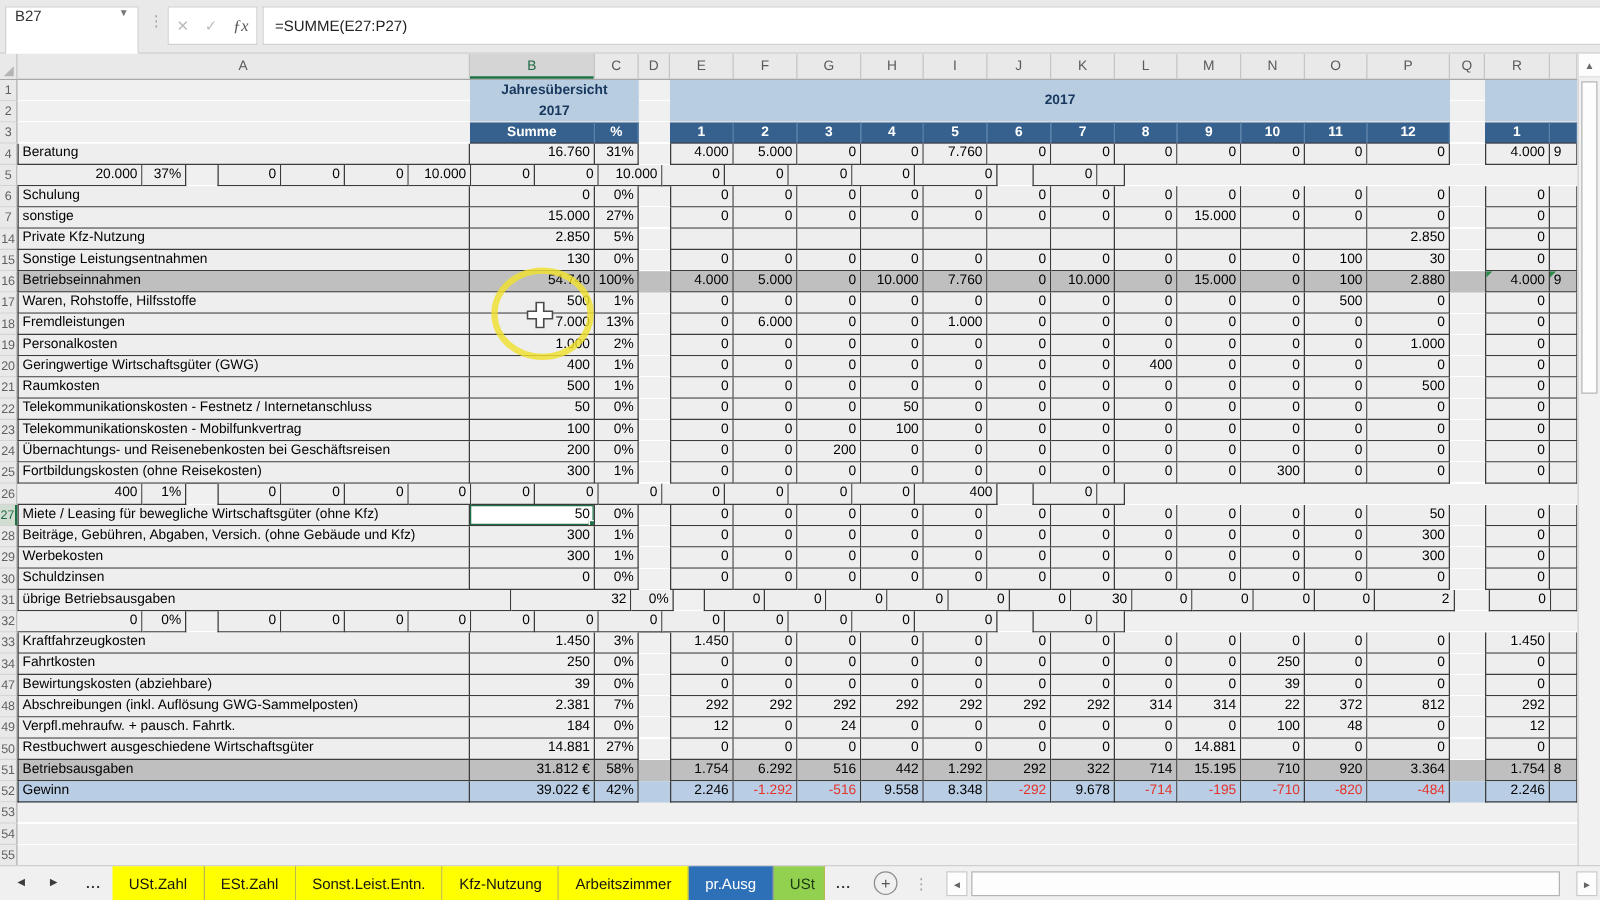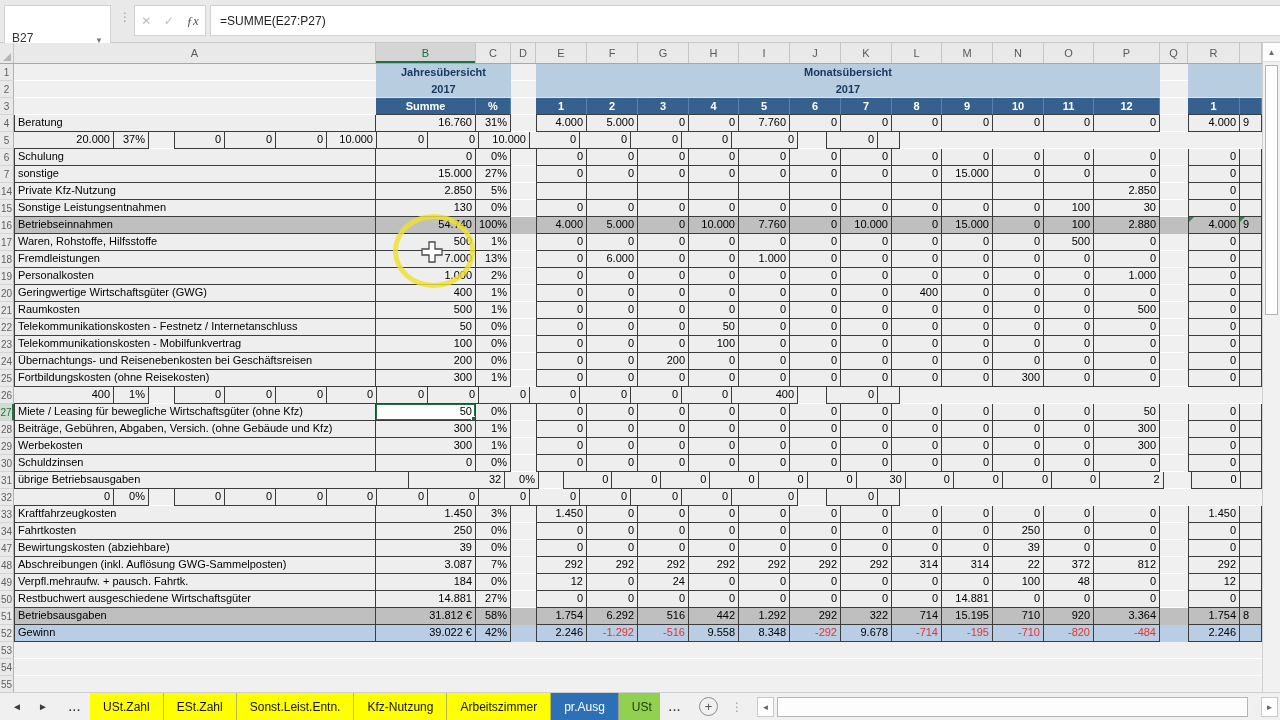--- a/index.html
+++ b/index.html
@@ -2,21 +2,21 @@
 <html style="--accent: #1e7145; --hdrblue: #36608d; --band: #b9cde0; --tgray: #bfbfbf; --tblue: #b9cde4; --negred: #e5342a; --tabyellow: #ffff00; --tabblue: #2d70b8; --tabgreen: #92d050;"><head>
 <meta charset="utf-8">
 <style>
   * { margin:0; padding:0; box-sizing:border-box; }
   html,body { width:1280px; height:720px; overflow:hidden; }
   body { font-family:"Liberation Sans","DejaVu Sans",sans-serif; font-size:11px; color:#000; background:#f0f0f0; }
   .app { position:relative; width:1280px; height:720px; background:#f0f0f0; overflow:hidden; }
 
   
   .topbar { position:absolute; top:0; left:0; right:0; height:43px; background:#e9e9e9; border-bottom:1px solid #c9c9c9; }
-  .namebox { position:absolute; left:4px; top:5px; width:107px; height:41px; background:#fff; border:1px solid #d2d2d2; display:flex; align-items:flex-end; padding:0 7px; font-size:12px; color:#333; }
+  .namebox { position:absolute; left:4px; top:5px; width:107px; height:41px; background:#fff; border:1px solid #d2d2d2; display:flex; align-items:flex-start; padding:0 7px; font-size:12px; color:#333; }
   .nb-arrow { margin-left:auto; color:#777; font-size:8px; }
   .vdots { position:absolute; left:119px; top:13px; color:#a0a0a0; font-size:12px; line-height:8px; }
   .fbtns { position:absolute; left:134px; top:5px; width:72px; height:31px; background:#fff; border:1px solid #d2d2d2; display:flex; align-items:center; justify-content:space-around; }
   .fb-x,.fb-ck { color:#bcbcbc; font-size:12px; }
   .fb-fx { color:#555; font-style:italic; font-family:"Liberation Serif",serif; font-size:13px; }
   .formulabox { position:absolute; left:210px; top:5px; right:0; height:31px; background:#fff; border:1px solid #d2d2d2; border-right:none; display:flex; align-items:center; padding:0 9px; font-size:12px; color:#222; }
 
   
   .sheet { position:absolute; top:43px; left:0; width:1262px; height:649px; overflow:hidden; background:#f0f0f0; }
   .colhdr { display:flex; height:21px; background:#e9e9e9; border-bottom:1px solid #a8a8a8; }
@@ -121,21 +121,20 @@
             <div class="rn">1</div>
             <div class="rn">2</div>
           </div>
           <div class="c gap" style="width: 362px; height: 34px;"></div>
           <div class="band" style="width: 135px; height: 34px;">
             <div>Jahresübersicht</div>
             <div>2017</div>
           </div>
           <div class="c gap" style="width: 25px; height: 34px;"></div>
           <div class="band" style="width: 624px; height: 34px;">
-            <div>Monatsübersicht</div>
             <div>2017</div>
           </div>
           <div class="c gap" style="width: 28px; height: 34px;"></div>
           <div class="band" style="width: 74px; height: 34px;"></div>
         </div>
         <div class="grow">
           <div class="rn">3</div>
           <div class="c gap" style="width: 362px;"></div>
           <div class="dk" style="width: 100px;">Summe</div>
           <div class="dk" style="width: 35px;">%</div>
@@ -721,21 +720,21 @@
           <div class="c num" style="width: 51px;">39</div>
           <div class="c num" style="width: 50px;">0</div>
           <div class="c num" style="width: 66px;">0</div>
           <div class="c gap" style="width: 28px;"></div>
           <div class="c num first" style="width: 52px;">0</div>
           <div class="c lbl" style="width: 22px;"></div>
         </div>
         <div class="grow">
           <div class="rn">48</div>
           <div class="c lbl first" style="width: 362px;">Abschreibungen (inkl. Auflösung GWG-Sammelposten)</div>
-          <div class="c num" style="width: 100px;">3.087</div>
+          <div class="c num" style="width: 100px;">2.381</div>
           <div class="c num" style="width: 35px;">7%</div>
           <div class="c gap" style="width: 25px;"></div>
           <div class="c num first" style="width: 51px;">292</div>
           <div class="c num" style="width: 51px;">292</div>
           <div class="c num" style="width: 51px;">292</div>
           <div class="c num" style="width: 50px;">292</div>
           <div class="c num" style="width: 51px;">292</div>
           <div class="c num" style="width: 51px;">292</div>
           <div class="c num" style="width: 51px;">292</div>
           <div class="c num" style="width: 50px;">314</div>

